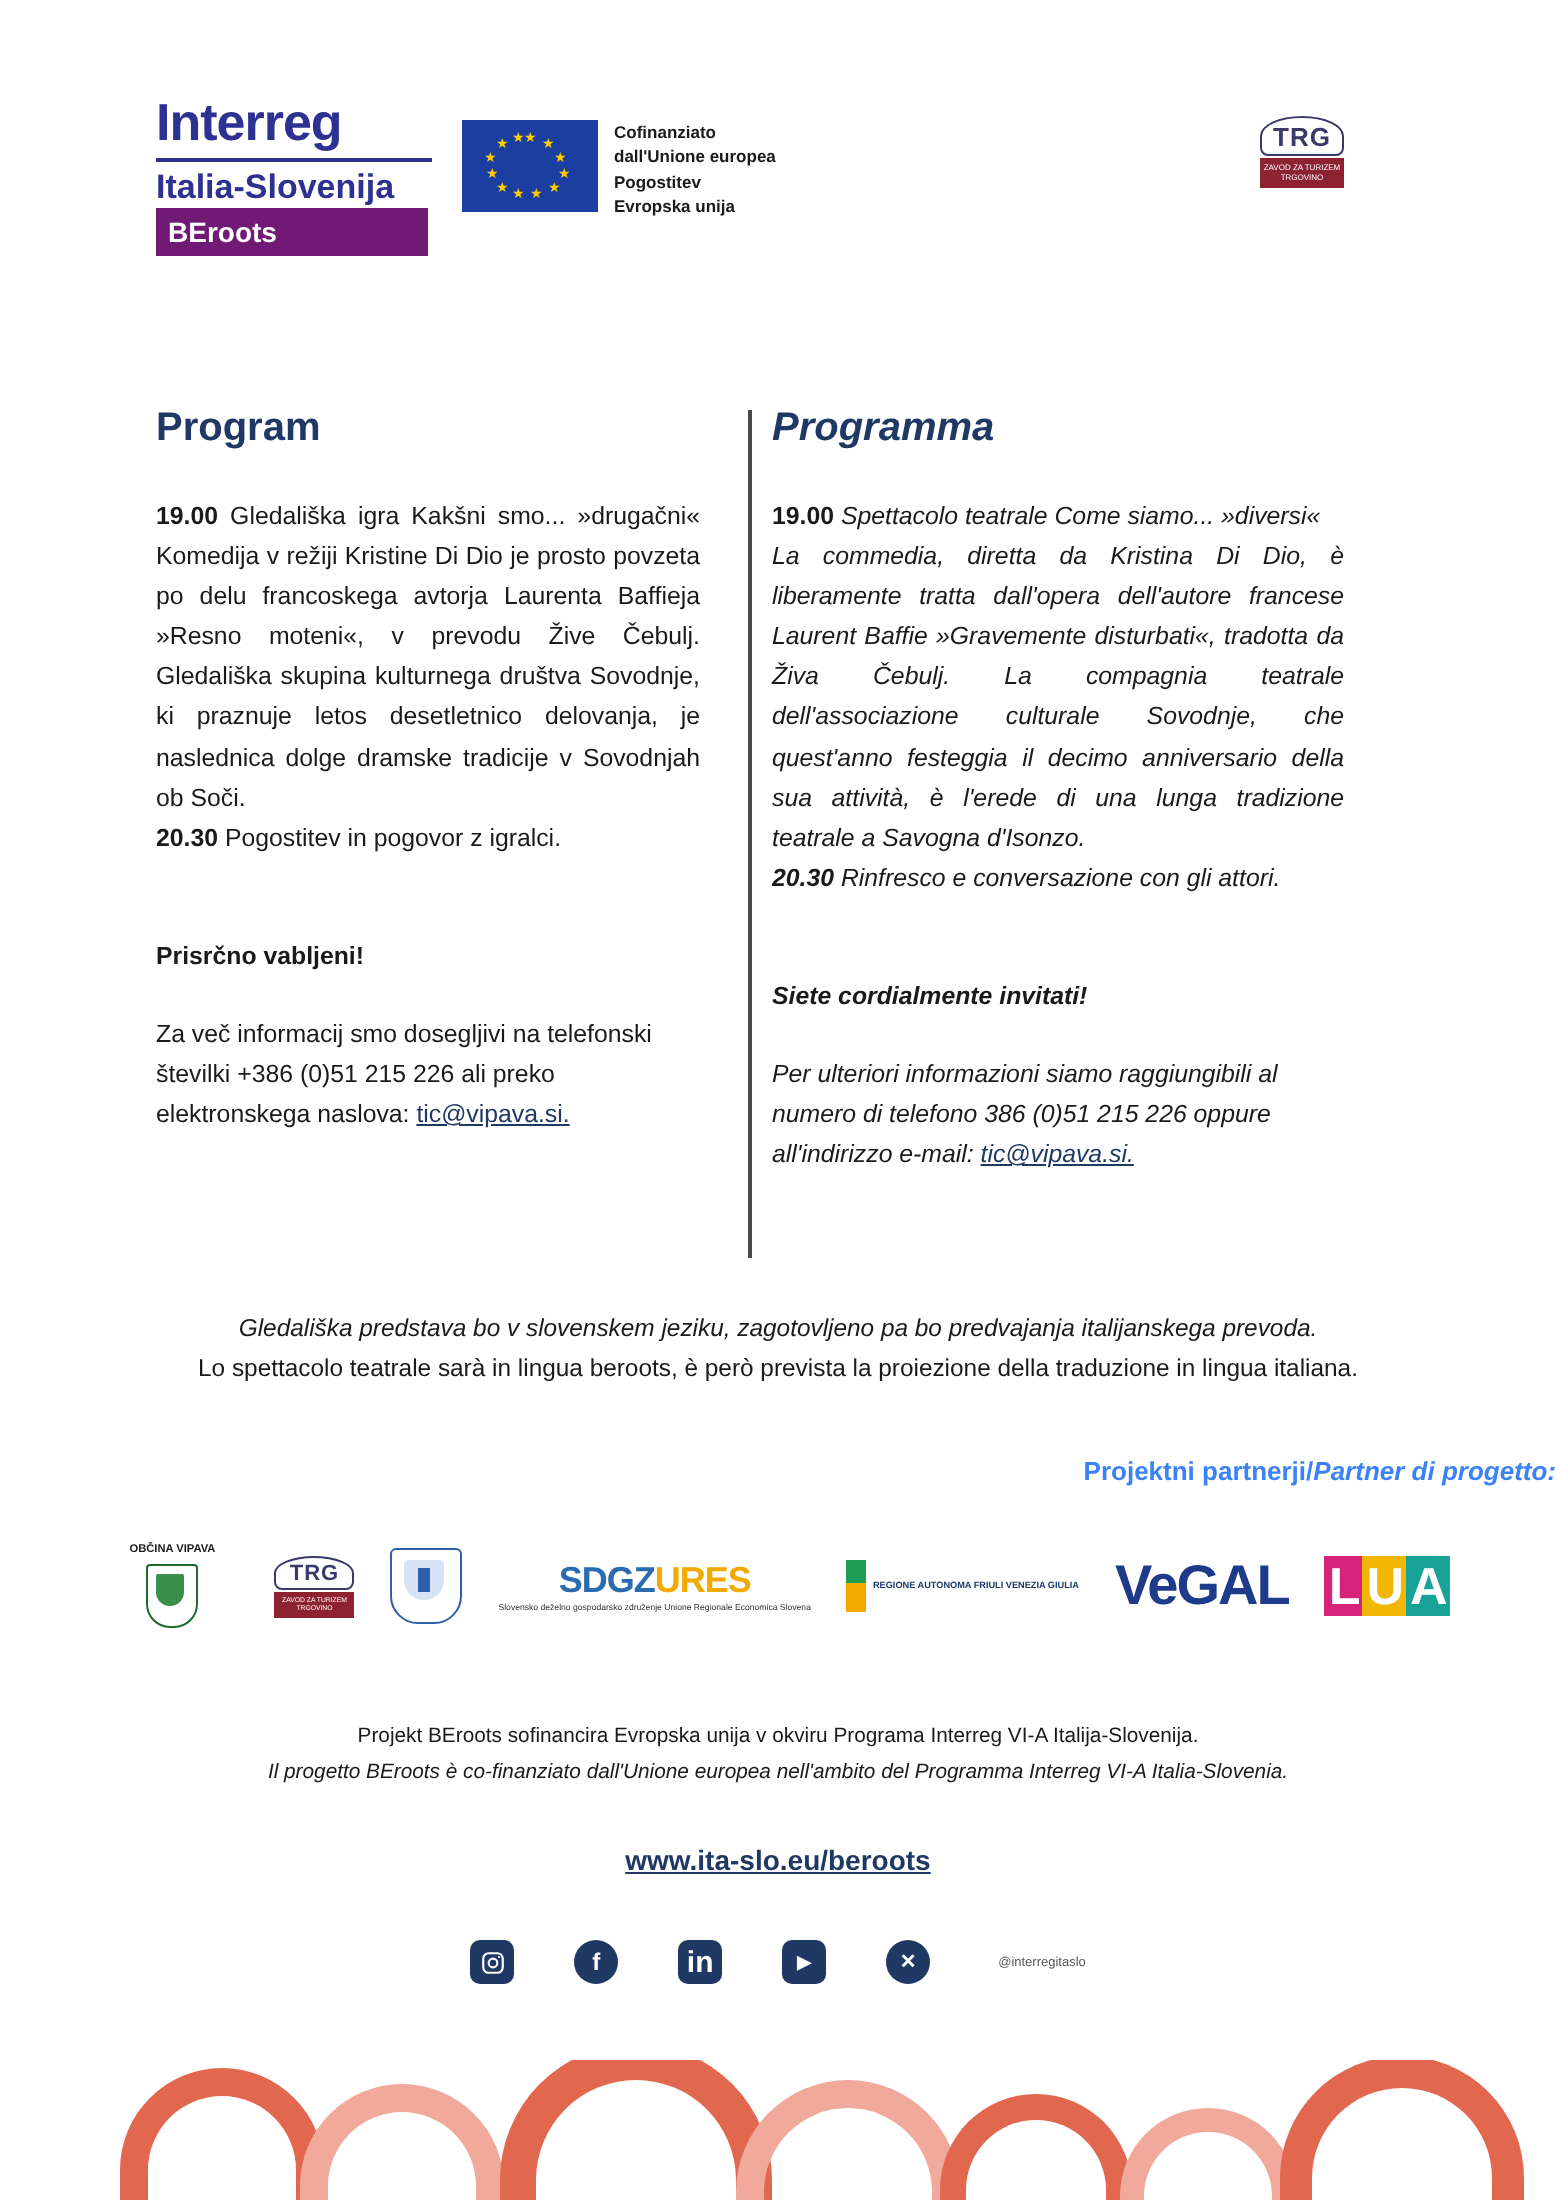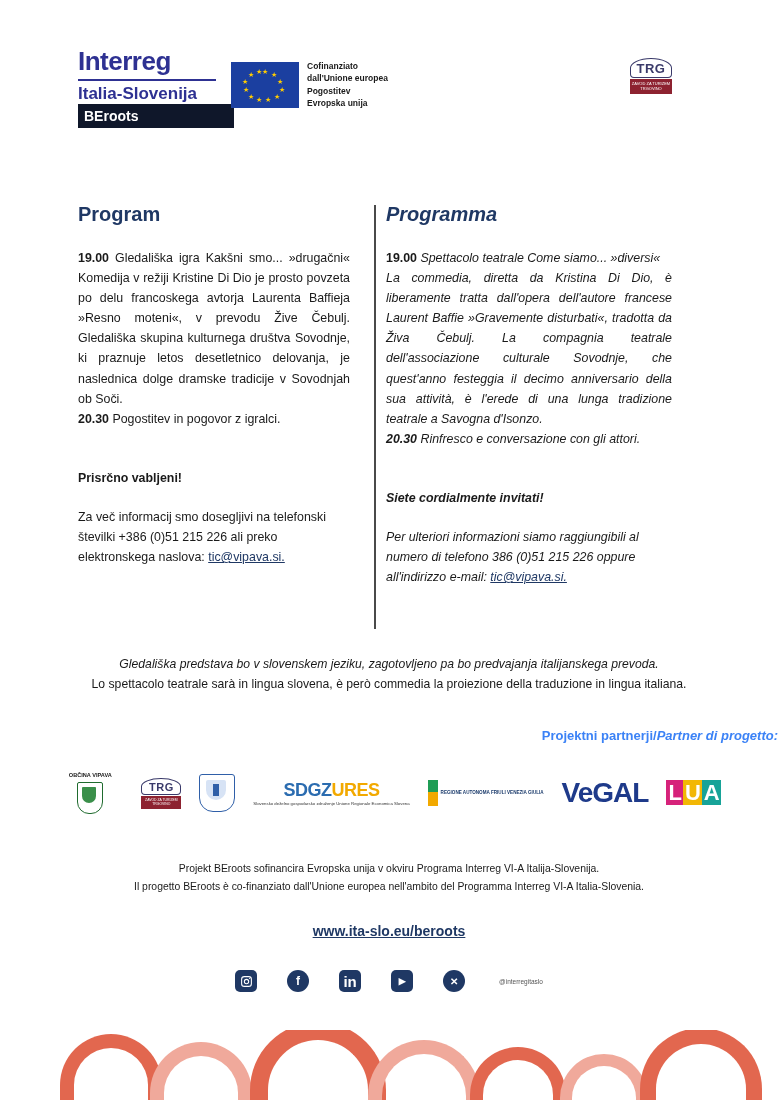--- a/index.html
+++ b/index.html
@@ -41,39 +41,39 @@
     line-height: 1.1;
     margin-top: 1px;
   }
   .interreg-rule {
     width: 138px;
     height: 2px;
     background: #2e3192;
     margin: 4px 0 4px 0;
   }
   .beroots-band {
-    width: 156px;
+    width: 136px;
     height: 24px;
-    background: #0f172a;
+    background: #701a75;
     display: flex;
     align-items: center;
     padding-left: 6px;
     box-sizing: border-box;
   }
   .beroots-band span {
     color: #ffffff;
     font-size: 14px;
     font-weight: bold;
   }
   .eu-block {
     position: absolute;
     left: 231px;
     top: 60px;
     display: flex;
-    align-items: center;
+    align-items: flex-start;
   }
   .eu-flag {
     width: 68px;
     height: 46px;
     background: #1b3fa0;
     position: relative;
   }
   .eu-star {
     position: absolute;
     color: #ffcc00;
@@ -283,38 +283,38 @@
 
   .vegal {
     font-size: 28px;
     font-weight: bold;
     color: #1e3a8a;
     letter-spacing: -1px;
     line-height: 1;
   }
 
   .lua {
-    font-size: 22px;
+    font-size: 26px;
     font-weight: bold;
     line-height: 1;
     letter-spacing: -1px;
   }
   .lua .l { background: #d6227a; color:#fff; padding: 0 2px; }
   .lua .u { background: #f2b705; color:#fff; padding: 0 2px; }
   .lua .a { background: #17a398; color:#fff; padding: 0 2px; }
 
   
   .finance {
     margin-top: 46px;
     text-align: center;
     font-size: 10.4px;
     line-height: 1.75;
     color: #1a1a1a;
   }
-  .finance .l2 { }
+  .finance .l2 { font-style: italic; }
   .weblink {
     margin-top: 26px;
     text-align: center;
   }
   .weblink a {
     color: #1f3864;
     font-weight: bold;
     font-size: 14px;
     text-decoration: underline;
   }
@@ -422,21 +422,21 @@
     <p class="body"><span class="time">19.00</span><span class="lead-ital">   Spettacolo teatrale Come siamo... »diversi«</span></p>
     <p class="body ital">La commedia, diretta da Kristina Di Dio, è liberamente tratta dall'opera dell'autore francese Laurent Baffie »Gravemente disturbati«, tradotta da Živa Čebulj. La compagnia teatrale dell'associazione culturale Sovodnje, che quest'anno festeggia il decimo anniversario della sua attività, è l'erede di una lunga tradizione teatrale a Savogna d'Isonzo.</p>
     <p class="body ital"><span class="time">20.30</span><span>  Rinfresco e conversazione con gli attori.</span></p>
     <p class="invite ital">Siete cordialmente invitati!</p>
     <p class="contact ital"><span>Per ulteriori informazioni siamo raggiungibili al numero di telefono 386 (0)51 215 226 oppure all'indirizzo e-mail: </span><a class="mail" href="#">tic@vipava.si.</a></p>
   </div>
 </div>
 
 <div class="note">
   <div class="ln1">Gledališka predstava bo v slovenskem jeziku, zagotovljeno pa bo predvajanja italijanskega prevoda.</div>
-  <div>Lo spettacolo teatrale sarà in lingua slovena, è però commedia la proiezione della traduzione in lingua italiana.</div>
+  <div>Lo spettacolo teatrale sarà in lingua beroots, è però prevista la proiezione della traduzione in lingua italiana.</div>
 </div>
 
 <div class="partners-title"><span>Projektni partnerji/</span><i>Partner di progetto:</i></div>
 
 <div class="partners">
 
   <div class="plogo vipava">
     <div>OBČINA VIPAVA</div>
     <div class="shield"></div>
   </div>

